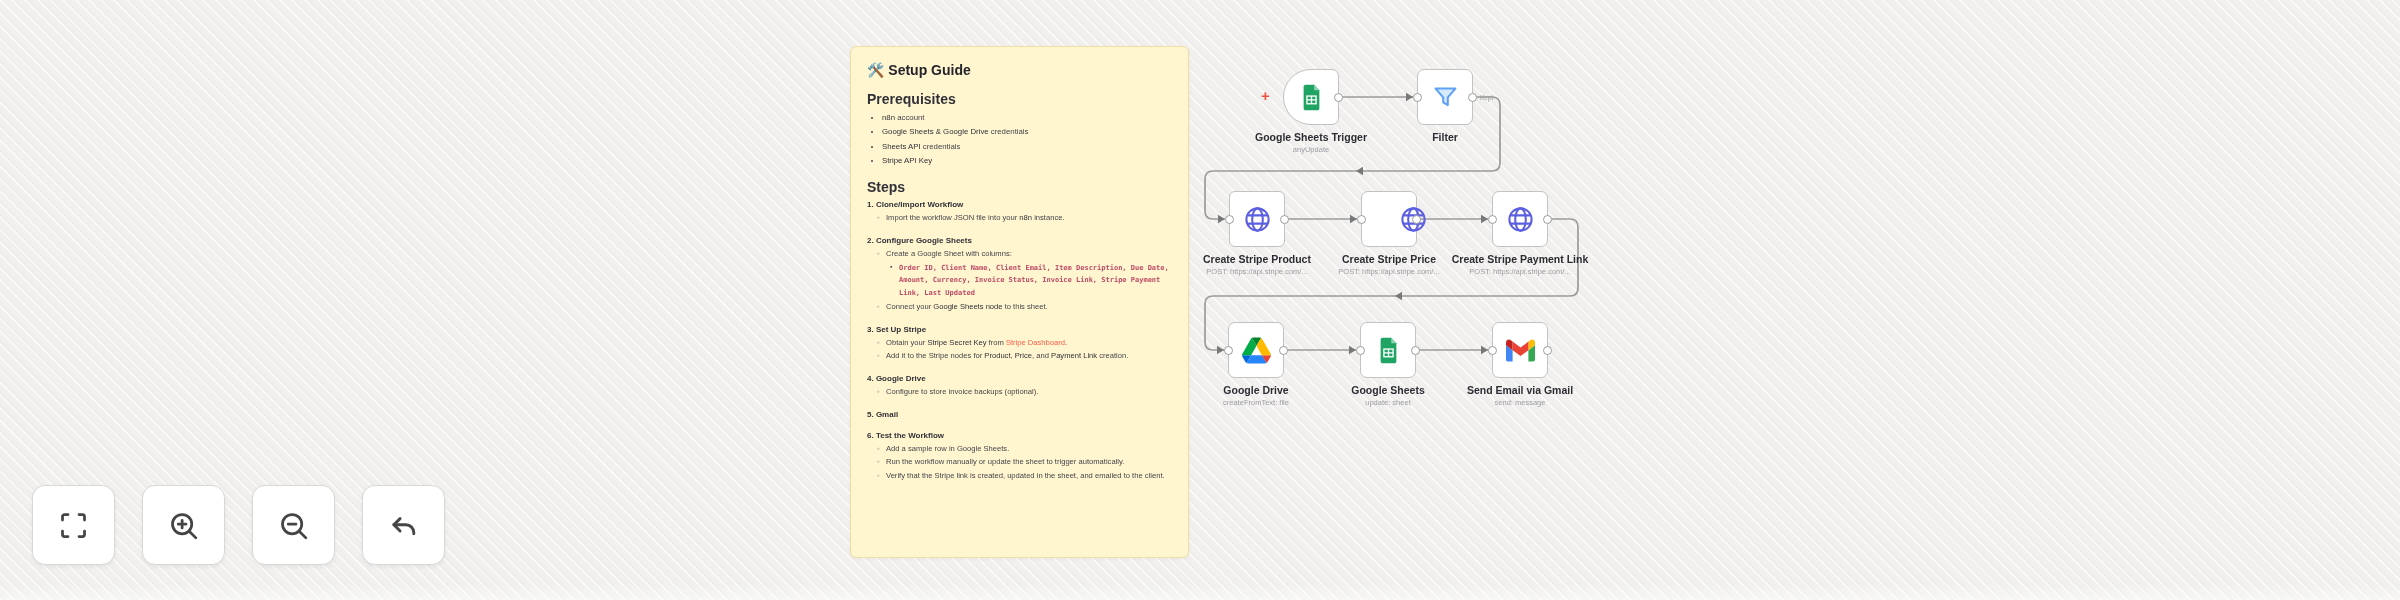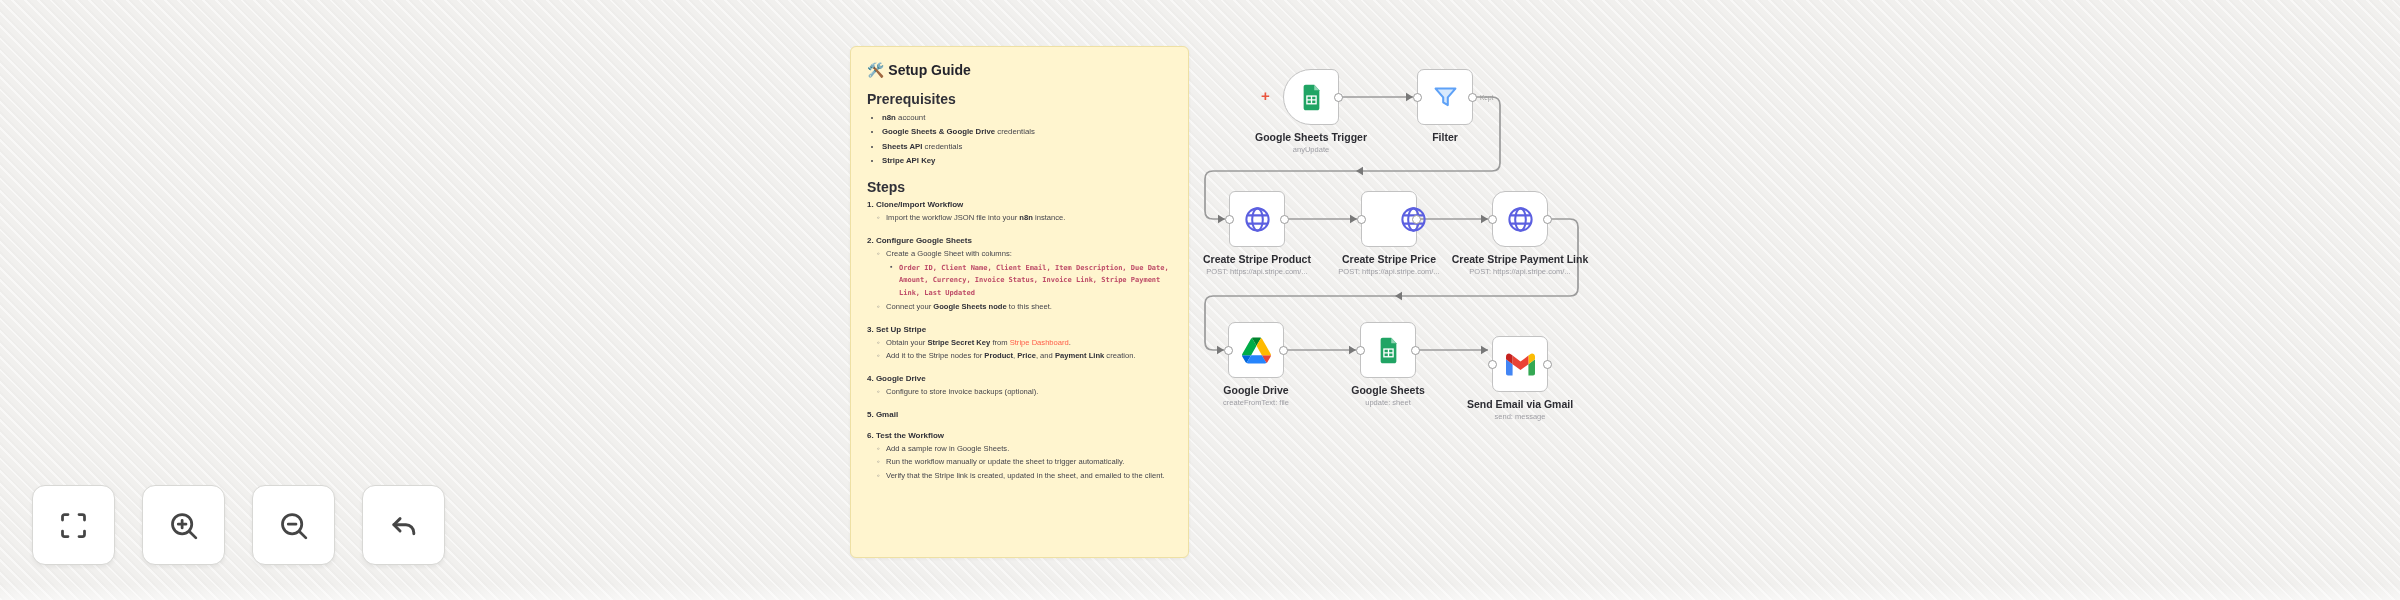--- a/index.html
+++ b/index.html
@@ -27,21 +27,21 @@
   .prereq { margin:0; padding-left:15px; list-style:disc; }
   .prereq li { font-size:7.8px; line-height:1.6; margin-bottom:2px; }
   .steps { margin:0; padding:0; list-style:none; }
   .step { margin-bottom:12px; }
   .step-title { font-size:8px; font-weight:bold; color:#303038; margin-bottom:3px; }
   .subs { margin:0; padding-left:19px; list-style:none; }
   .subs li { position:relative; font-size:7.6px; line-height:1.6; margin-bottom:1px; }
   .subs li::before { content:"\25E6"; position:absolute; left:-9px; top:0; color:#77777d; }
   .subs li.lvl2 { padding-left:13px; margin:2px 0;font-weight:bold; }
   .subs li.lvl2::before { content:"\25AA"; left:4px; top:-1px; font-size:7px; color:#55555c; }
-  .b { font-weight:bold; color:#303038;margin-top:20px; }
+  .b { font-weight:normal; color:#303038;margin-top:20px; }
   .code { font-family:"DejaVu Sans Mono", monospace; font-size:7px; color:#bd4a67; }
   .link { color:#ff5e49; }
 
   
   .node {
     position:absolute; width:56px; height:56px; background:#ffffff;
     border:1.6px solid #c2c2c2; border-radius:7px;
     display:flex; align-items:center; justify-content:center; cursor:pointer;
   }
   .node.trigger { border-radius:28px 7px 7px 28px; }
@@ -148,21 +148,21 @@
             <path d="M3.4 8.6h17.2M3.4 15.4h17.2"></path>
           </svg>
         </span>
         <span class="port in"></span>
         <span class="port out"></span>
         <div class="node-meta">
           <div class="node-label">Create Stripe Price</div>
           <div class="node-sub">POST: https://api.stripe.com/...</div>
         </div>
       </div>
-      <div class="node" style="left: 1492px; top: 191px; border-radius: 13px;">
+      <div class="node" style="left: 1492px; top: 191px;">
         <span class="node-icon">
           <svg viewBox="0 0 24 24" fill="none" stroke="#5b5fe0" stroke-width="1.7">
             <circle cx="12" cy="12" r="9.2"></circle>
             <ellipse cx="12" cy="12" rx="4.4" ry="9.2"></ellipse>
             <path d="M3.4 8.6h17.2M3.4 15.4h17.2"></path>
           </svg>
         </span>
         <span class="port in"></span>
         <span class="port out"></span>
         <div class="node-meta">
@@ -199,21 +199,21 @@
             </g>
           </svg>
         </span>
         <span class="port in"></span>
         <span class="port out"></span>
         <div class="node-meta">
           <div class="node-label">Google Sheets</div>
           <div class="node-sub">update: sheet</div>
         </div>
       </div>
-      <div class="node" style="left: 1492px; top: 336px;">
+      <div class="node" style="left: 1492px; top: 322px;">
         <span class="node-icon">
           <svg viewBox="52 42 88 66">
             <path fill="#4285f4" d="M58 108h14V74L52 59v43c0 3.32 2.69 6 6 6"></path>
             <path fill="#34a853" d="M120 108h14c3.32 0 6-2.69 6-6V59l-20 15"></path>
             <path fill="#fbbc04" d="M120 48v26l20-15v-8c0-7.42-8.47-11.65-14.4-7.2"></path>
             <path fill="#ea4335" d="M72 74V48l24 18 24-18v26L96 92"></path>
             <path fill="#c5221f" d="M52 51v8l20 15V48l-5.6-4.2c-5.94-4.45-14.4-.22-14.4 7.2"></path>
           </svg>
         </span>
         <span class="port in"></span>

